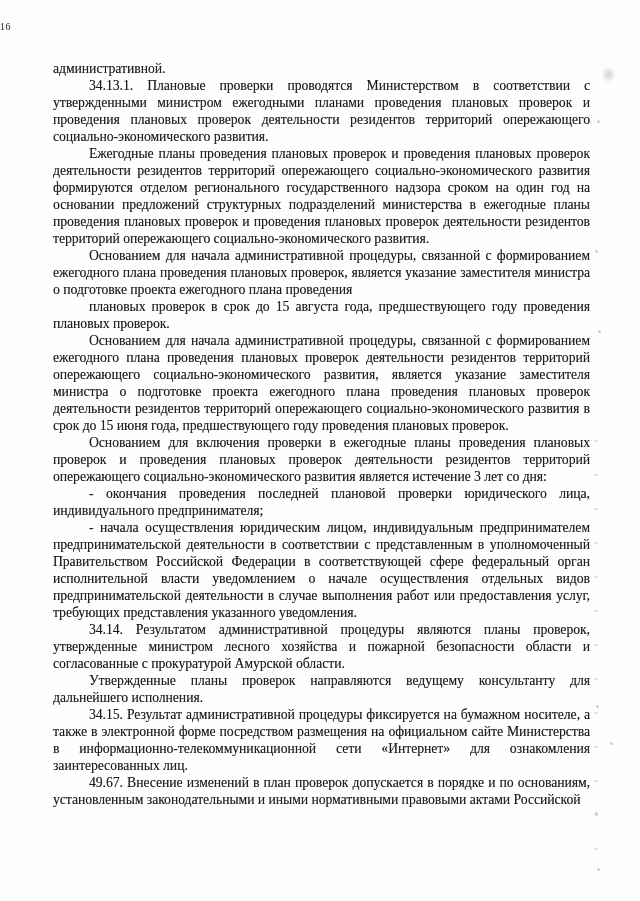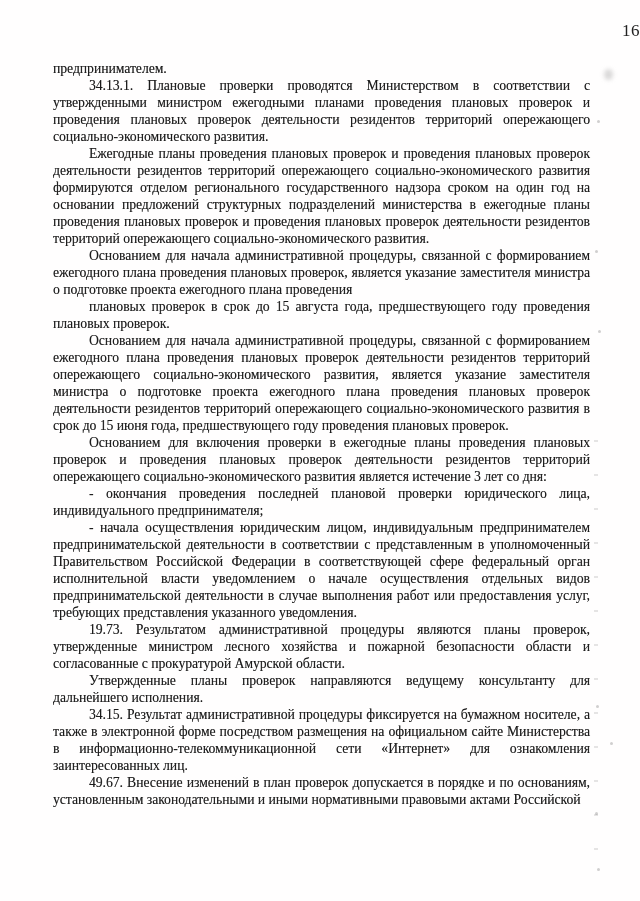--- a/index.html
+++ b/index.html
@@ -14,22 +14,22 @@
     background: #fffefe;
     overflow: hidden;
     font-family: "Liberation Serif", "DejaVu Serif", serif;
     color: #1b1b1b;
   }
   .page-number {
     position: absolute;
     top: 21px;
     left: 0;
     width: 100%;
-    text-align: right;
-    font-size: 17px;
+    text-align: left;
+    font-size: 10px;
     letter-spacing: 0.5px;
     color: #222;
   }
   .textblock {
     position: absolute;
     top: 60px;
     left: 53px;
     width: 537px;
     font-size: 13.6px;
     line-height: 17px;
@@ -80,30 +80,30 @@
   }
 </style>
 </head>
 <body>
 
 <div class="page">
 
   <div class="page-number">16</div>
 
   <div class="textblock">
-    <p>предпринимателем.</p>
+    <p>административной.</p>
     <p class="indent">34.13.1. Плановые проверки проводятся Министерством в соответствии с утвержденными министром ежегодными планами проведения плановых проверок и проведения плановых проверок деятельности резидентов территорий опережающего социально-экономического развития.</p>
     <p class="indent">Ежегодные планы проведения плановых проверок и проведения плановых проверок деятельности резидентов территорий опережающего социально-экономического развития формируются отделом регионального государственного надзора сроком на один год на основании предложений структурных подразделений министерства в ежегодные планы проведения плановых проверок и проведения плановых проверок деятельности резидентов территорий опережающего социально-экономического развития.</p>
     <p class="indent">Основанием для начала административной процедуры, связанной с формированием ежегодного плана проведения плановых проверок, является указание заместителя министра о подготовке проекта ежегодного плана проведения</p>
     <p class="indent">плановых проверок в срок до 15 августа года, предшествующего году проведения плановых проверок.</p>
     <p class="indent">Основанием для начала административной процедуры, связанной с формированием ежегодного плана проведения плановых проверок деятельности резидентов территорий опережающего социально-экономического развития, является указание заместителя министра о подготовке проекта ежегодного плана проведения плановых проверок деятельности резидентов территорий опережающего социально-экономического развития в срок до 15 июня года, предшествующего году проведения плановых проверок.</p>
     <p class="indent">Основанием для включения проверки в ежегодные планы проведения плановых проверок и проведения плановых проверок деятельности резидентов территорий опережающего социально-экономического развития является истечение 3 лет со дня:</p>
     <p class="indent">- окончания проведения последней плановой проверки юридического лица, индивидуального предпринимателя;</p>
     <p class="indent">- начала осуществления юридическим лицом, индивидуальным предпринимателем предпринимательской деятельности в соответствии с представленным в уполномоченный Правительством Российской Федерации в соответствующей сфере федеральный орган исполнительной власти уведомлением о начале осуществления отдельных видов предпринимательской деятельности в случае выполнения работ или предоставления услуг, требующих представления указанного уведомления.</p>
-    <p class="indent">19.73. Результатом административной процедуры являются планы проверок, утвержденные министром лесного хозяйства и пожарной безопасности области и согласованные с прокуратурой Амурской области.</p>
+    <p class="indent">34.14. Результатом административной процедуры являются планы проверок, утвержденные министром лесного хозяйства и пожарной безопасности области и согласованные с прокуратурой Амурской области.</p>
     <p class="indent">Утвержденные планы проверок направляются ведущему консультанту для дальнейшего исполнения.</p>
     <p class="indent">34.15. Результат административной процедуры фиксируется на бумажном носителе, а также в электронной форме посредством размещения на официальном сайте Министерства в информационно-телекоммуникационной сети «Интернет» для ознакомления заинтересованных лиц.</p>
     <p class="indent">49.67. Внесение изменений в план проверок допускается в порядке и по основаниям, установленным законодательными и иными нормативными правовыми актами Российской</p>
   </div>
 
   <div class="smudge-topright"></div>
   <div class="speck-strip"></div>
   <div class="speck" style="left:597px; top:120px;"></div>
   <div class="speck" style="left:595px; top:250px;"></div>
   <div class="speck" style="left:598px; top:330px;"></div>

